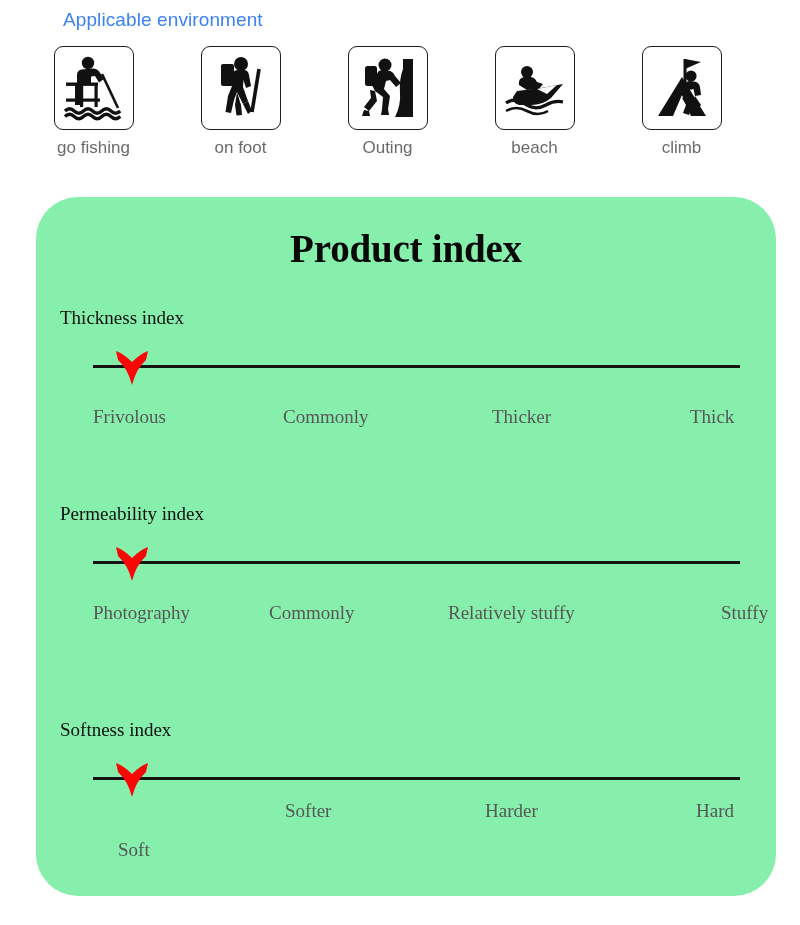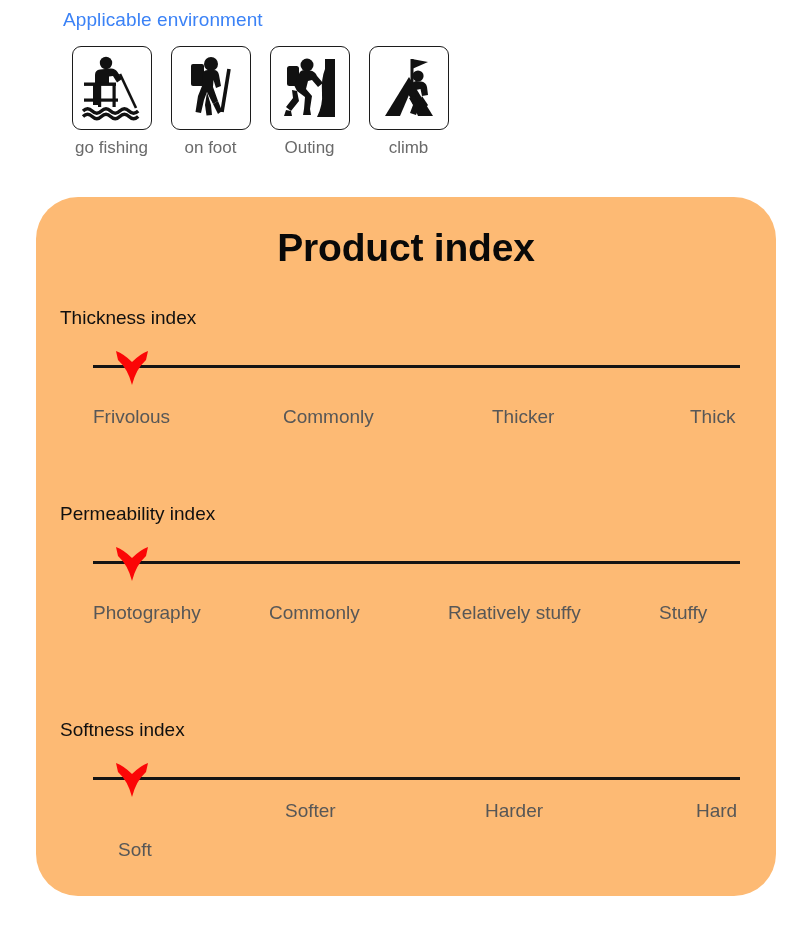--- a/index.html
+++ b/index.html
@@ -27,25 +27,26 @@
     position: absolute;
     left: 63px;
     top: 9px;
     font-size: 19px;
     color: #3b82f6;
     letter-spacing: 0.1px;
     white-space: nowrap;
   }
   #env-list {
     position: absolute;
-    left: 62px;
+    left: 44px;
     top: 46px;
     display: flex;
     flex-direction: row;
     align-items: center;
+    gap: 48px;
   }
   .env-item {
     display: flex;
     flex-direction: column;
     align-items: center;
     width: 99px;
   }
   .env-box {
     width: 80px;
     height: 84px;
@@ -67,22 +68,23 @@
     line-height: 20px;
   }
 
   
   #index-panel {
     position: absolute;
     left: 36px;
     top: 197px;
     width: 740px;
     height: 699px;
-    background: #fdba74;
+    background: #86efac;
     border-radius: 42px;
+    font-family: Liberation Serif, serif;
   }
   #panel-title {
     position: absolute;
     left: 0;
     top: 29px;
     width: 740px;
     text-align: center;
     font-size: 39px;
     font-weight: bold;
     color: #090909;
@@ -199,20 +201,34 @@
           <rect x="10" y="13" width="12" height="20" rx="2.5" fill="#111"></rect>
           <path d="M22 21 Q23 17 28 17 L33 17.5 Q38 18 40 23 L46 30 L41 34 L35 27 L31 28 L29 36 L35 43 L33 56 L27 56 L28 44 L20 38 L17 32 Z" fill="#111"></path>
           <path d="M20 38 L22 48 L14 58 L9 54 L16 45 L15 37 Z" fill="#111"></path>
           <path d="M33 56 L34 62 L26 62 L27 56 Z" fill="#111"></path>
           <path d="M14 58 L15 63 L7 63 L9 57 Z" fill="#111"></path>
         </svg>
       </div>
       <div class="env-caption">Outing</div>
     </div>
 
+    <div class="env-item">
+      <div class="env-box">
+        <svg width="68" height="70" viewBox="0 0 68 70">
+          <circle cx="26" cy="19" r="6" fill="#111"></circle>
+          <path d="M18 32 Q17 25 23 24 L30 24 Q35 25 36 30 L37 36 L26 37 Z" fill="#111"></path>
+          <path d="M30 27 L42 31 L38 36 L28 33 Z" fill="#111"></path>
+          <path d="M16 38 L40 35 L62 31 L50 45 Q42 52 30 52 L18 52 Q11 50 12 44 Z" fill="#111"></path>
+          <path d="M36 36 L56 32 L46 41 Z" fill="#fff"></path>
+          <path d="M5 50 Q14 44 24 51 Q34 58 45 52 Q54 47 62 49" fill="none" stroke="#111" stroke-width="3.2"></path>
+          <path d="M5 58 Q15 52 26 58 Q37 64 47 58" fill="none" stroke="#111" stroke-width="2.6"></path>
+        </svg>
+      </div>
+      <div class="env-caption">beach</div>
+    </div>
 
     <div class="env-item">
       <div class="env-box">
         <svg width="66" height="70" viewBox="0 0 66 70">
           <path d="M33 24 L57 63 L9 63 Z" fill="#111"></path>
           <path d="M33 42 L24 63 L42 63 Z" fill="#fff"></path>
           <line x1="36" y1="6" x2="36" y2="34" stroke="#111" stroke-width="3"></line>
           <path d="M36 6 L52 9 L36 16 Z" fill="#111"></path>
           <circle cx="42" cy="23" r="5.6" fill="#111"></circle>
           <path d="M36 33 Q35 29 40 28 L45 28.5 Q50 29 51 34 L52 42 L46 43 L44.5 36 L40 37 L39 44 L33 43 Z" fill="#111"></path>
@@ -260,21 +276,21 @@
         <svg width="34" height="38" viewBox="0 0 34 38">
           <path d="M1 2 Q9 5 17 13 Q25 5 33 2 L31 11 Q21 20 17 36 Q13 20 3 11 Z" fill="#fb0606"></path>
         </svg>
       </div>
     </div>
 
     <div class="scale-labels labels-wide">
       <div class="scale-label" style="left:0px;">Photography</div>
       <div class="scale-label" style="left:176px;">Commonly</div>
       <div class="scale-label" style="left:355px;">Relatively stuffy</div>
-      <div class="scale-label" style="left:566px;">Stuffy</div>
+      <div class="scale-label" style="left:628px;">Stuffy</div>
     </div>
   </div>
 
   <div class="index-block" id="block-softness">
     <div class="block-heading">Softness index</div>
 
     <div class="scale">
       <div class="scale-line"></div>
       <div class="scale-marker" style="left:6%;">
         <svg width="34" height="38" viewBox="0 0 34 38">

